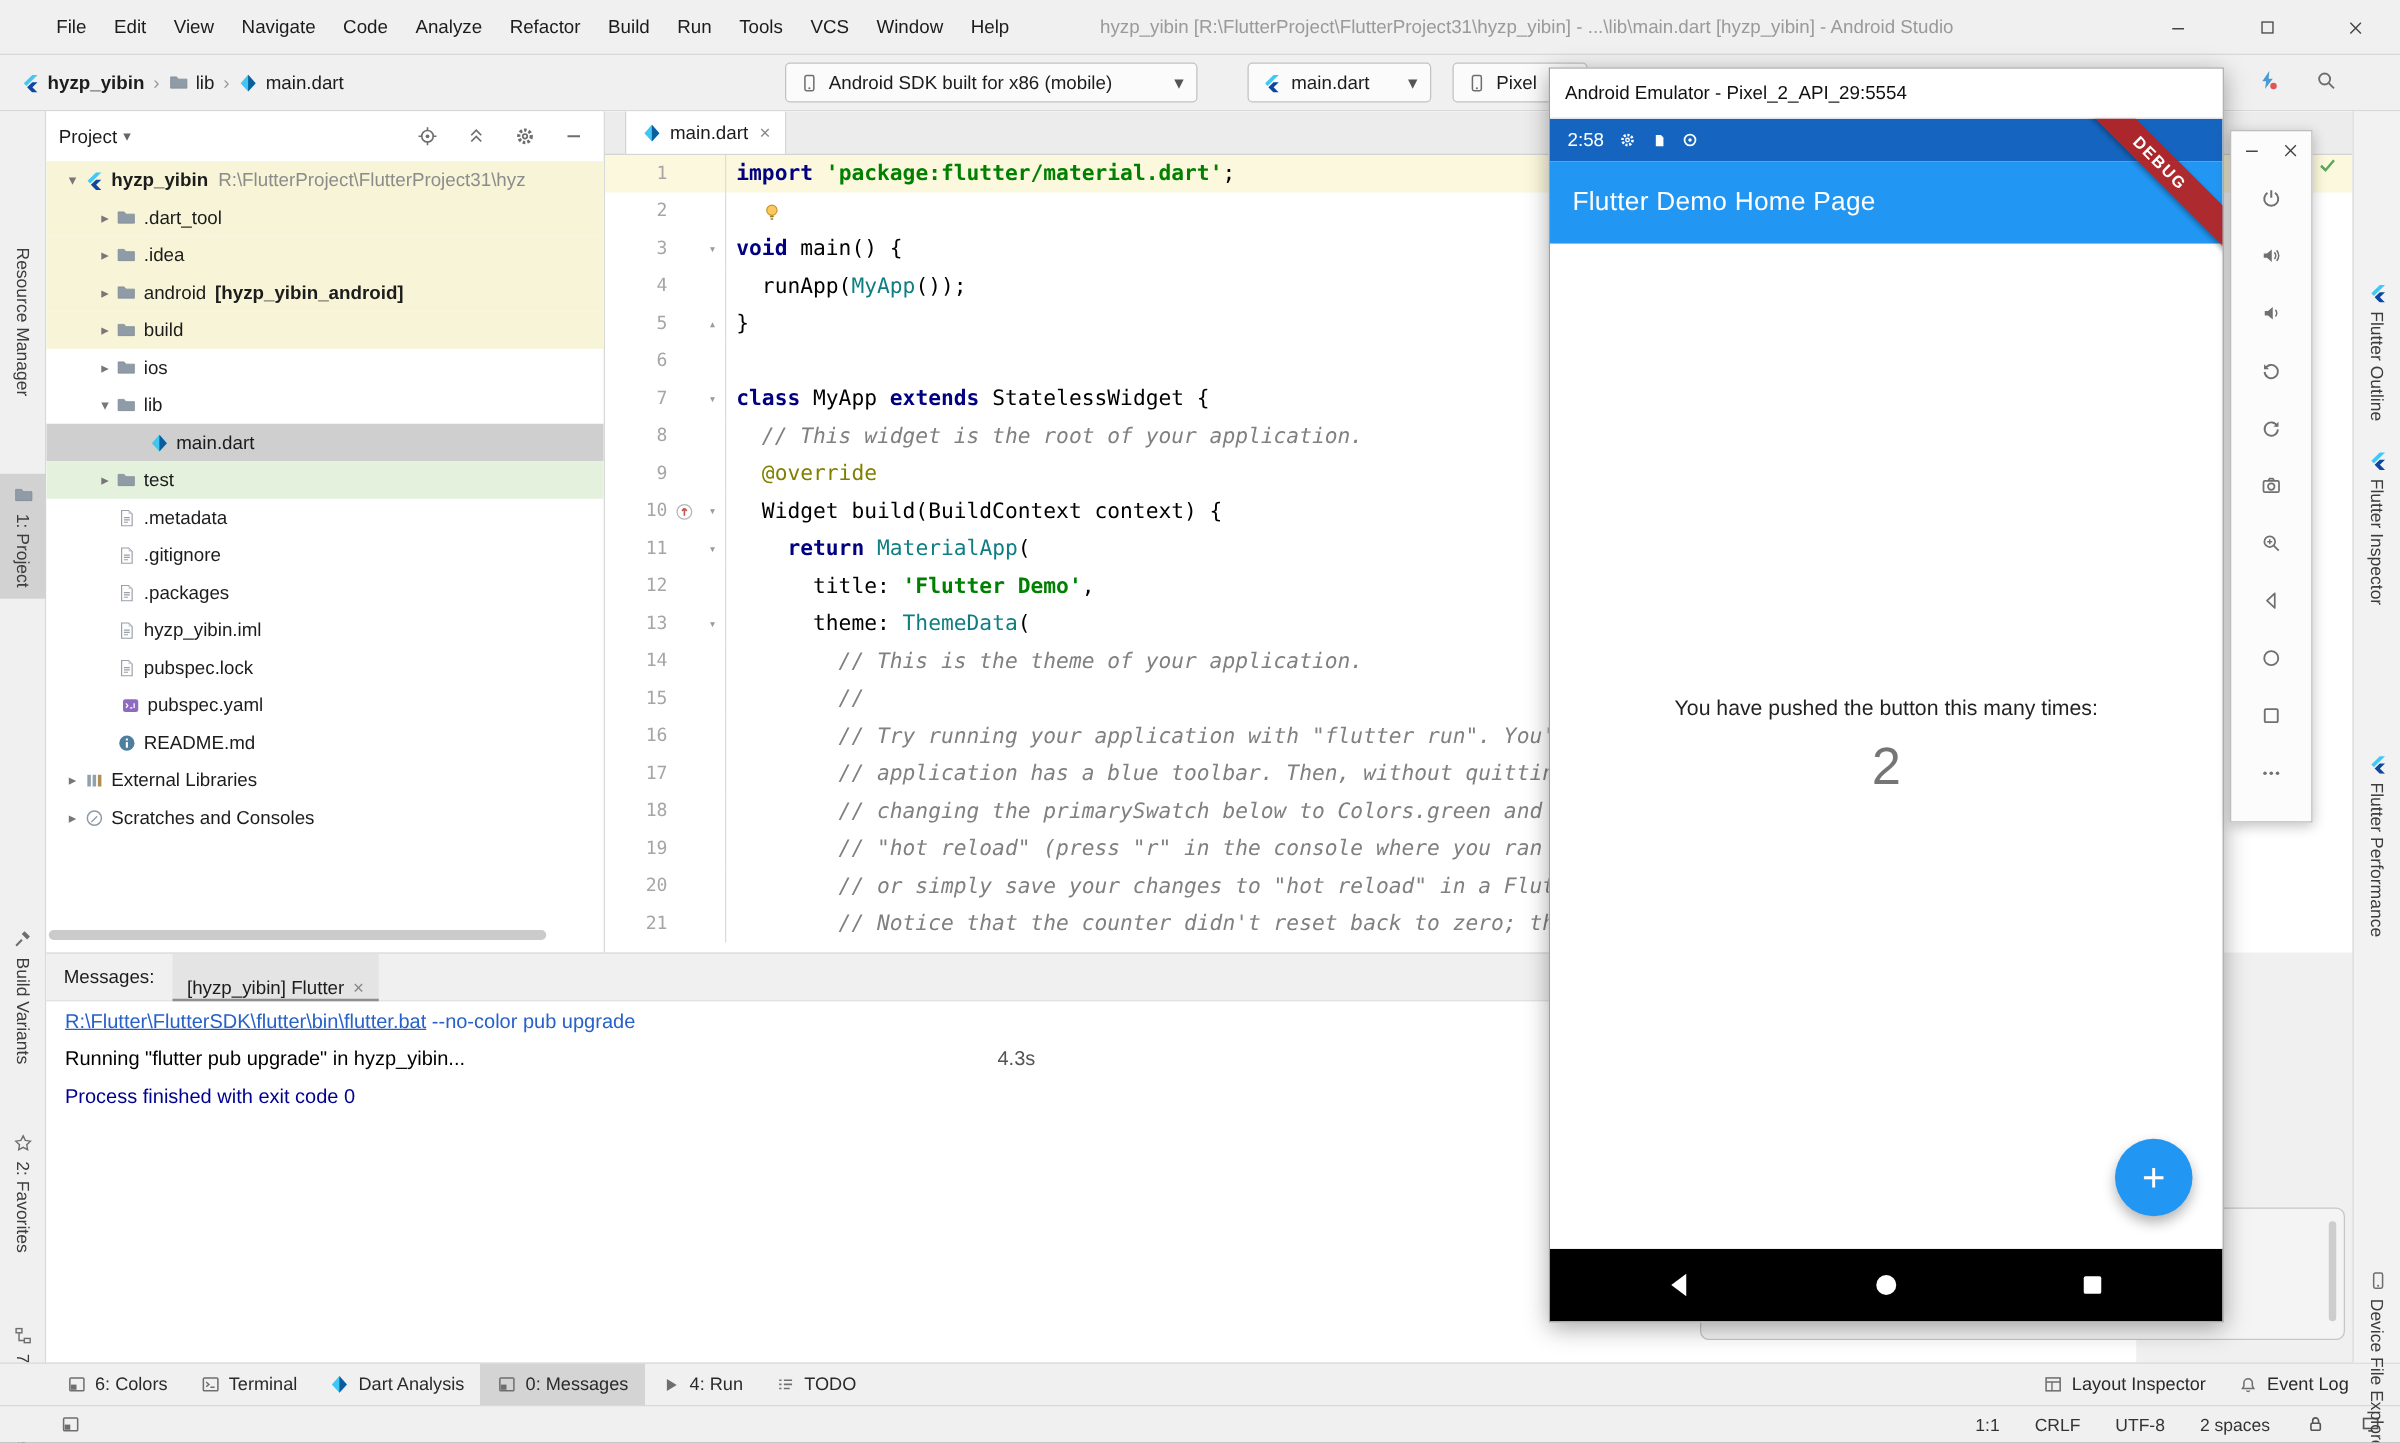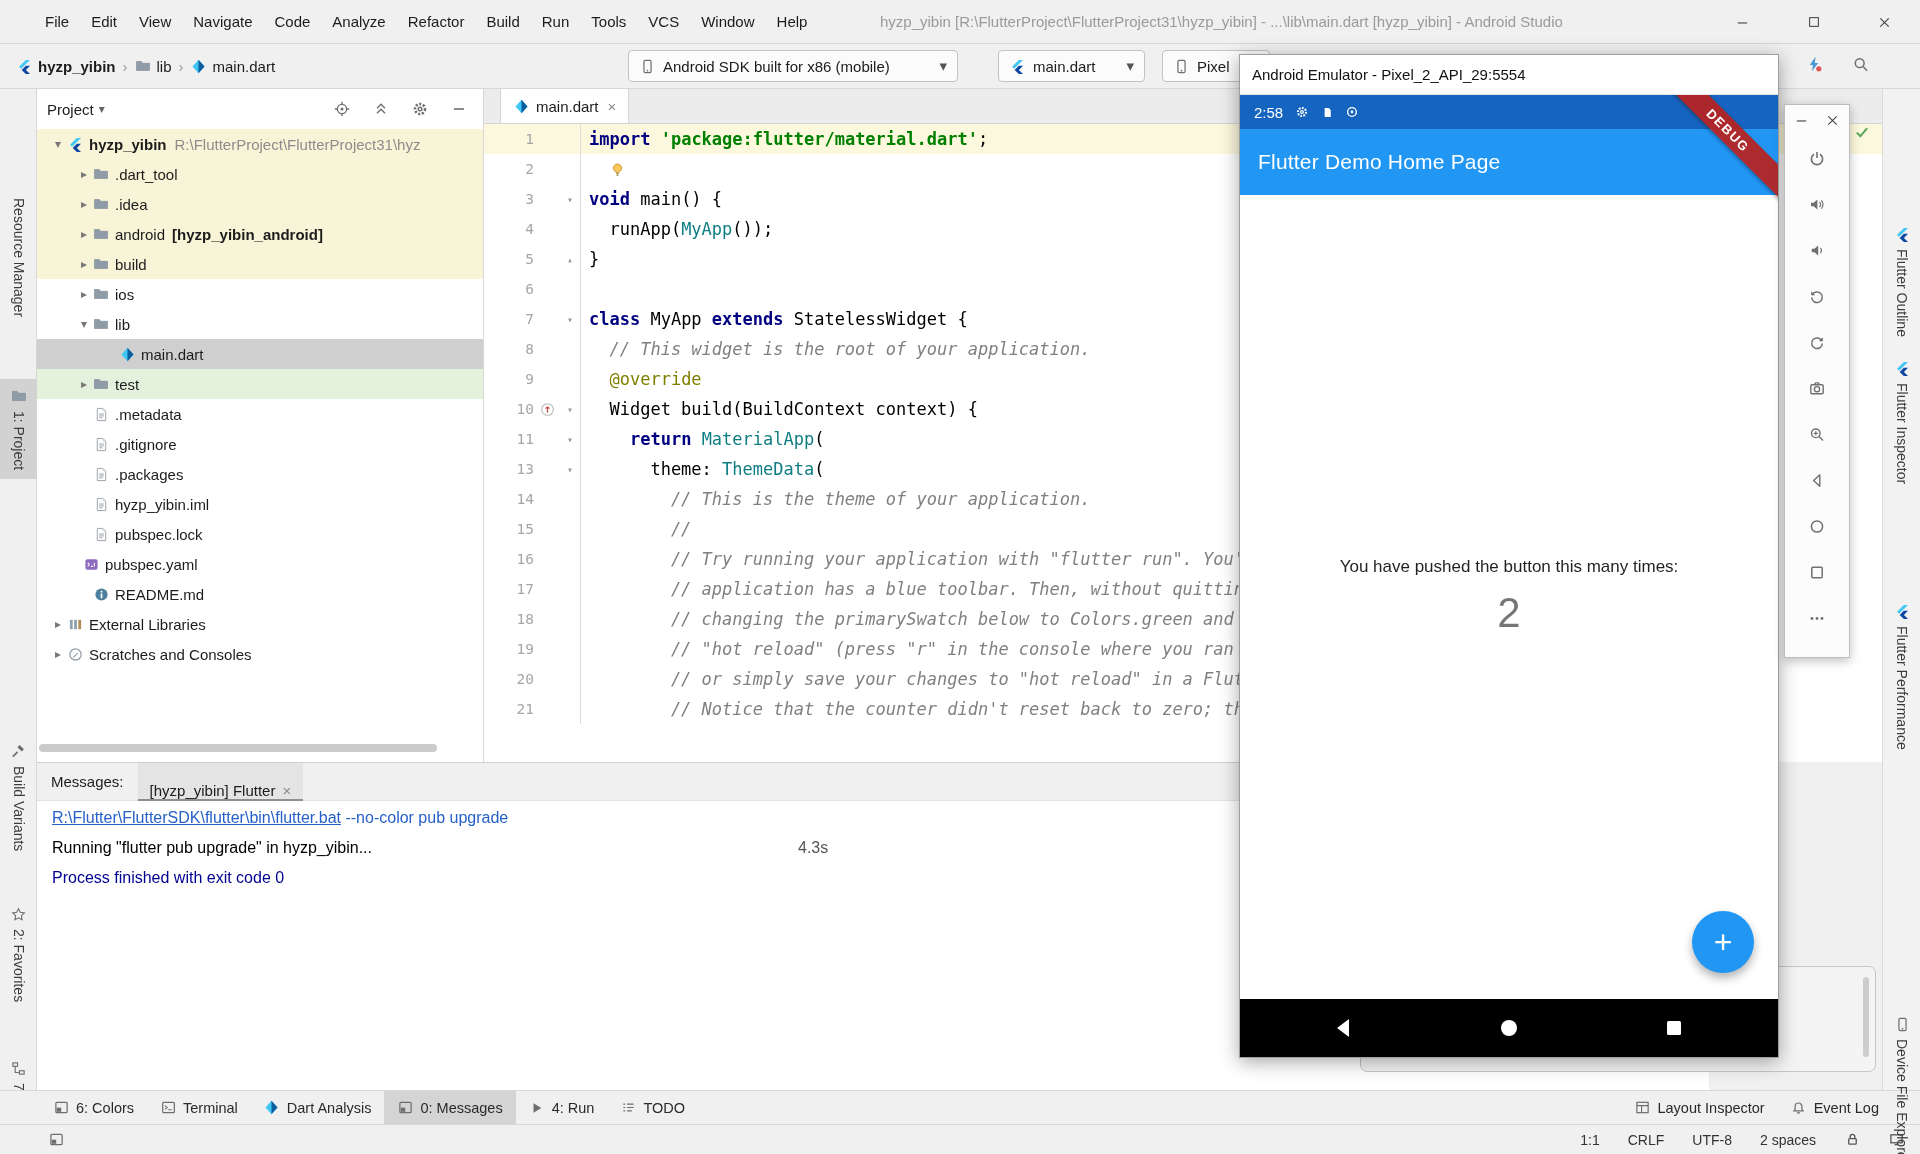--- a/index.html
+++ b/index.html
@@ -443,21 +443,21 @@
           <span class="tree-arrow"></span>
           <span class="icon">
             <svg viewBox="0 0 16 16" width="15" height="15">
               <path d="M3.5 1.5h6l3 3v10h-9z" fill="#fdfdfd" stroke="#9aa0a6" stroke-width="1"></path>
               <path d="M9.5 1.5v3h3z" fill="#c8cdd2"></path>
               <path d="M5.5 7.5h5M5.5 9.5h5M5.5 11.5h3.5" stroke="#9aa0a6" stroke-width="1" fill="none"></path>
             </svg>
           </span>
           <span class="tree-label">pubspec.lock</span>
         </div>
-        <div class="tree-row   " style="padding-left:28px">
+        <div class="tree-row   " style="padding-left:41px">
           <span class="tree-arrow"></span>
           <span class="icon">
             <svg viewBox="0 0 16 16" width="15" height="15">
               <rect x="1.5" y="2.5" width="13" height="11" rx="2" fill="#8e6bbf"></rect>
               <path d="M4 6l1.6 2L4 10M7.5 10h2M11 6v4" stroke="#fff" stroke-width="1.1" fill="none"></path>
             </svg>
           </span>
           <span class="tree-label">pubspec.yaml</span>
         </div>
         <div class="tree-row   " style="padding-left:38px">
@@ -520,20 +520,21 @@
         <div class="code-row"><span class="ln">5</span><span class="gslot"></span><span class="fold">▴</span><span class="code-text"><span class="tk-p">}</span></span></div>
         <div class="code-row"><span class="ln">6</span><span class="gslot"></span><span class="fold"></span><span class="code-text"></span></div>
         <div class="code-row"><span class="ln">7</span><span class="gslot"></span><span class="fold">▾</span><span class="code-text"><span class="tk-kw">class</span><span class="tk-p"> MyApp </span><span class="tk-kw">extends</span><span class="tk-p"> StatelessWidget {</span></span></div>
         <div class="code-row"><span class="ln">8</span><span class="gslot"></span><span class="fold"></span><span class="code-text"><span class="tk-cmt">  // This widget is the root of your application.</span></span></div>
         <div class="code-row"><span class="ln">9</span><span class="gslot"></span><span class="fold"></span><span class="code-text"><span class="tk-p">  </span><span class="tk-ann">@override</span></span></div>
         <div class="code-row"><span class="ln">10</span><span class="gslot"><span class="icon"><svg viewBox="0 0 16 16" width="15" height="15">
                 <circle cx="8" cy="8" r="6.2" fill="none" stroke="#b6b6b6" stroke-width="1.1"></circle>
                 <path d="M8 11.4V5M8 5 5.9 7.1M8 5l2.1 2.1" stroke="#c75450" stroke-width="1.4" fill="none"></path>
               </svg></span></span><span class="fold">▾</span><span class="code-text"><span class="tk-p">  Widget build(BuildContext context) {</span></span></div>
         <div class="code-row"><span class="ln">11</span><span class="gslot"></span><span class="fold">▾</span><span class="code-text"><span class="tk-p">    </span><span class="tk-kw">return</span><span class="tk-p"> </span><span class="tk-cls">MaterialApp</span><span class="tk-p">(</span></span></div>
+        <div class="code-row"><span class="ln">12</span><span class="gslot"></span><span class="fold"></span><span class="code-text"><span class="tk-p">      title: </span><span class="tk-str">'Flutter Demo'</span><span class="tk-p">,</span></span></div>
         <div class="code-row"><span class="ln">13</span><span class="gslot"></span><span class="fold">▾</span><span class="code-text"><span class="tk-p">      theme: </span><span class="tk-cls">ThemeData</span><span class="tk-p">(</span></span></div>
         <div class="code-row"><span class="ln">14</span><span class="gslot"></span><span class="fold"></span><span class="code-text"><span class="tk-cmt">        // This is the theme of your application.</span></span></div>
         <div class="code-row"><span class="ln">15</span><span class="gslot"></span><span class="fold"></span><span class="code-text"><span class="tk-cmt">        //</span></span></div>
         <div class="code-row"><span class="ln">16</span><span class="gslot"></span><span class="fold"></span><span class="code-text"><span class="tk-cmt">        // Try running your application with "flutter run". You'll see the</span></span></div>
         <div class="code-row"><span class="ln">17</span><span class="gslot"></span><span class="fold"></span><span class="code-text"><span class="tk-cmt">        // application has a blue toolbar. Then, without quitting the app, try</span></span></div>
         <div class="code-row"><span class="ln">18</span><span class="gslot"></span><span class="fold"></span><span class="code-text"><span class="tk-cmt">        // changing the primarySwatch below to Colors.green and then invoke</span></span></div>
         <div class="code-row"><span class="ln">19</span><span class="gslot"></span><span class="fold"></span><span class="code-text"><span class="tk-cmt">        // "hot reload" (press "r" in the console where you ran "flutter run",</span></span></div>
         <div class="code-row"><span class="ln">20</span><span class="gslot"></span><span class="fold"></span><span class="code-text"><span class="tk-cmt">        // or simply save your changes to "hot reload" in a Flutter IDE).</span></span></div>
         <div class="code-row"><span class="ln">21</span><span class="gslot"></span><span class="fold"></span><span class="code-text"><span class="tk-cmt">        // Notice that the counter didn't reset back to zero; the application</span></span></div>
       </div>

